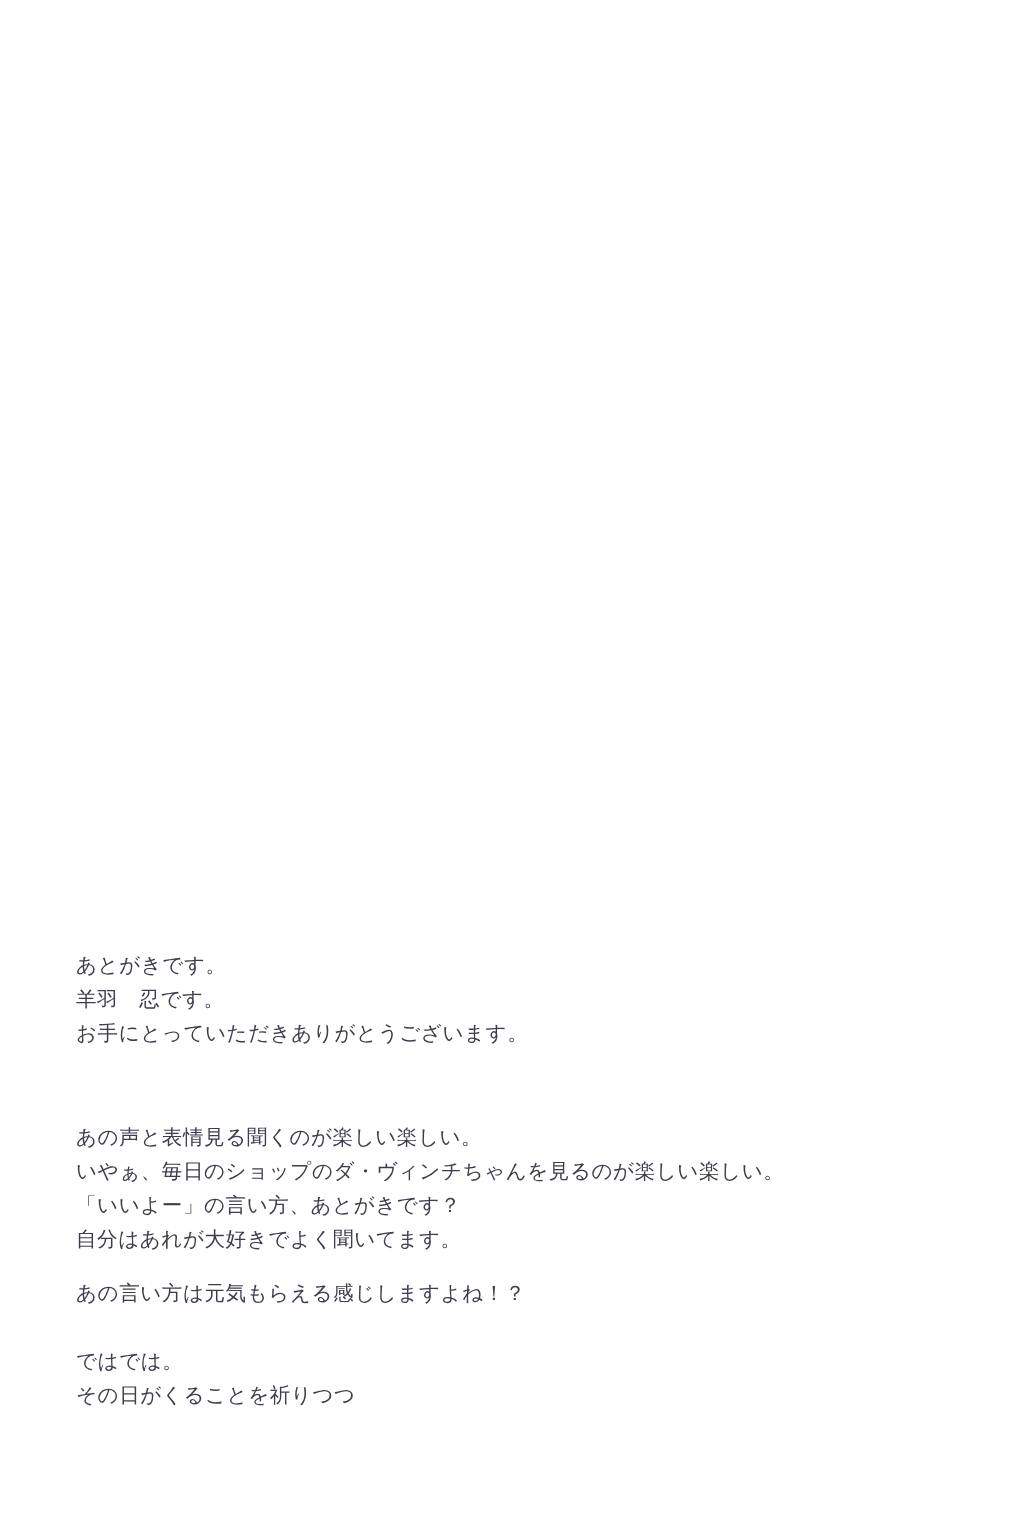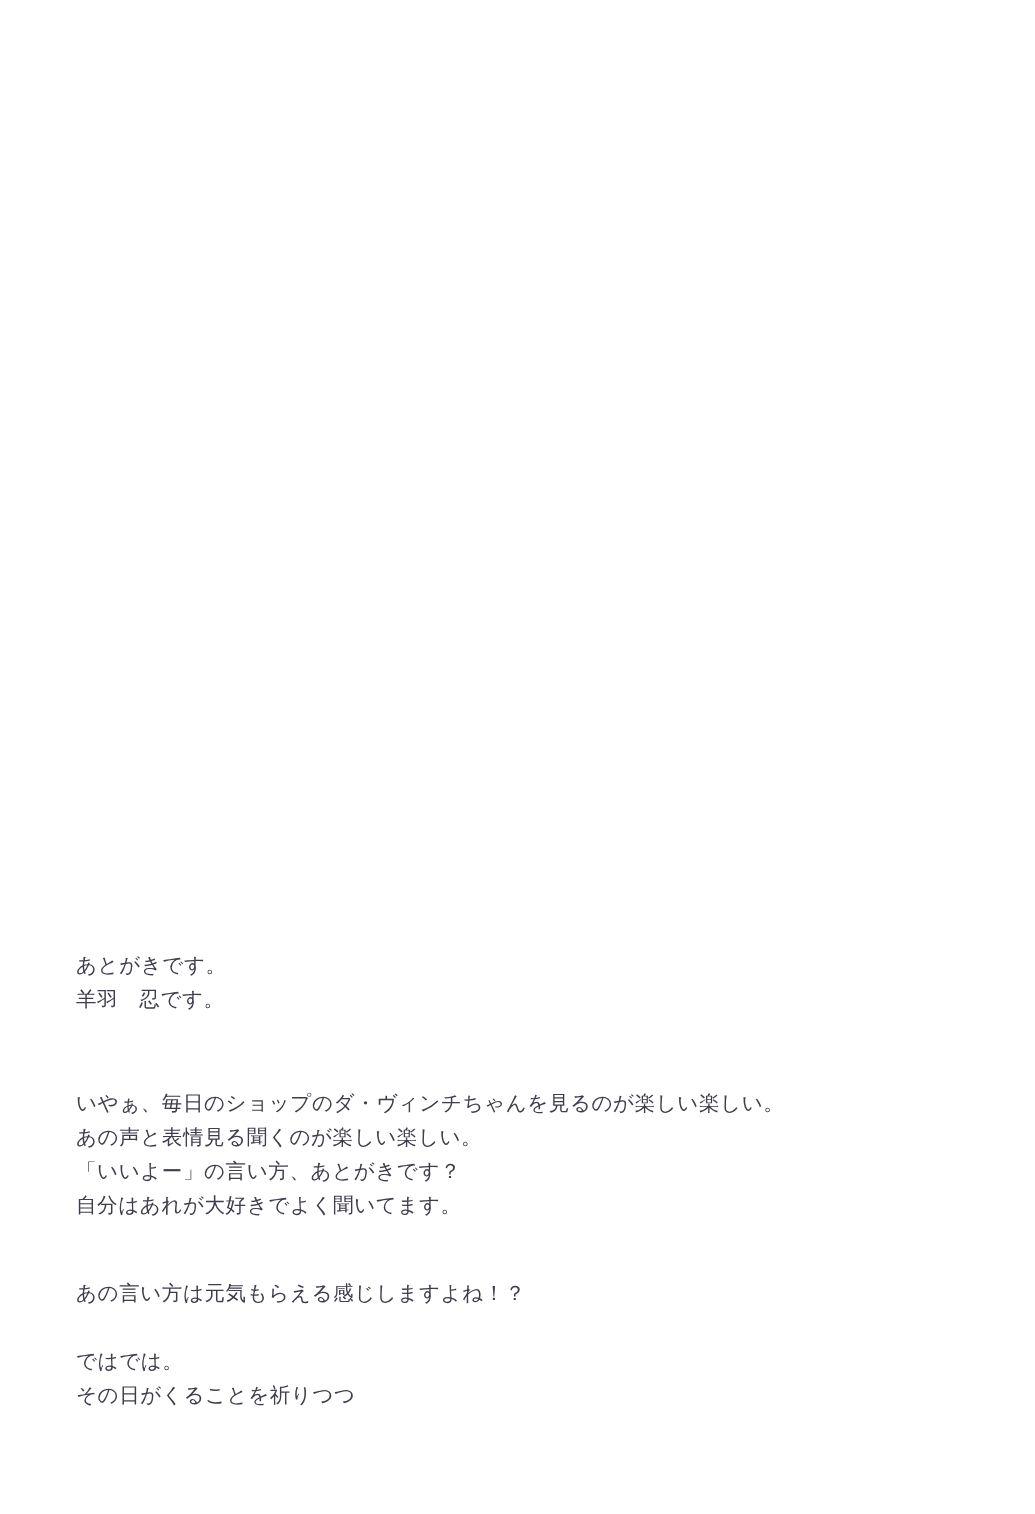--- a/index.html
+++ b/index.html
@@ -31,38 +31,39 @@
   }
   .line {
     font-size: 20.5px;
     line-height: 34px;
     letter-spacing: 0.6px;
     white-space: pre;
     color: #3d3d4d;
   }
   .block-greeting { margin-bottom: 0; }
   .block-body { margin-top: 70px; }
-  .block-mid { margin-top: 54px; }
+  .block-mid { margin-top: 20px; }
   .block-end { margin-top: 34px; }
 </style>
 </head>
 <body>
 
 <div class="page">
 
   <div class="afterword">
 
     <div class="block block-greeting">
       <div class="line">あとがきです。</div>
       <div class="line">羊羽　忍です。</div>
+      <div class="line">お手にとっていただきありがとうございます。</div>
     </div>
 
     <div class="block block-body">
+      <div class="line">あの声と表情見る聞くのが楽しい楽しい。</div>
       <div class="line">いやぁ、毎日のショップのダ・ヴィンチちゃんを見るのが楽しい楽しい。</div>
-      <div class="line">あの声と表情見る聞くのが楽しい楽しい。</div>
       <div class="line">「いいよー」の言い方、あとがきです？</div>
       <div class="line">自分はあれが大好きでよく聞いてます。</div>
     </div>
 
     <div class="block block-mid">
       <div class="line">あの言い方は元気もらえる感じしますよね！？</div>
     </div>
 
     <div class="block block-end">
       <div class="line">ではでは。</div>

